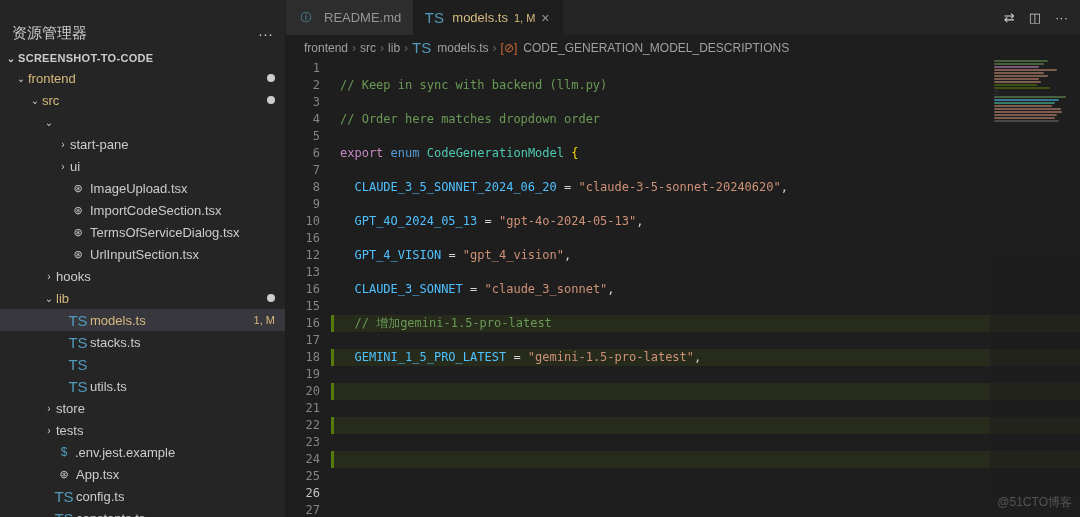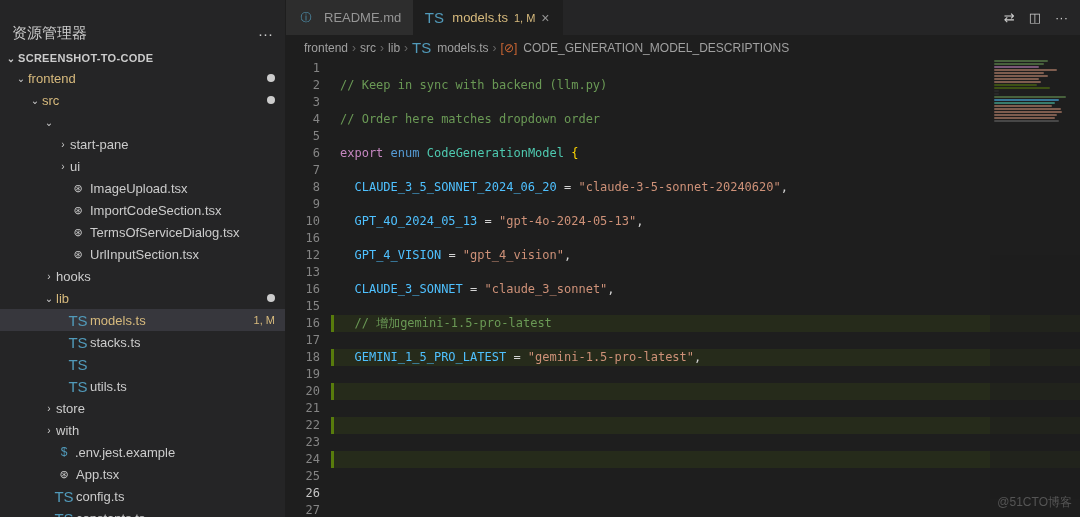--- a/index.html
+++ b/index.html
@@ -132,21 +132,21 @@
           <span class="chev"></span>
           <span class="icon ts-icon">TS</span>
           <span class="tree-label">utils.ts</span>
         </div>
       <div class="tree-row" style="padding-left:42px">
           <span class="chev">›</span>
           <span class="tree-label">store</span>
         </div>
       <div class="tree-row" style="padding-left:42px">
           <span class="chev">›</span>
-          <span class="tree-label">with</span>
+          <span class="tree-label">tests</span>
         </div>
       <div class="tree-row" style="padding-left:42px">
           <span class="chev"></span>
           <span class="icon dollar">$</span>
           <span class="tree-label">.env.jest.example</span>
         </div>
       <div class="tree-row" style="padding-left:42px">
           <span class="chev"></span>
           <span class="icon">⊛</span>
           <span class="tree-label">App.tsx</span>

